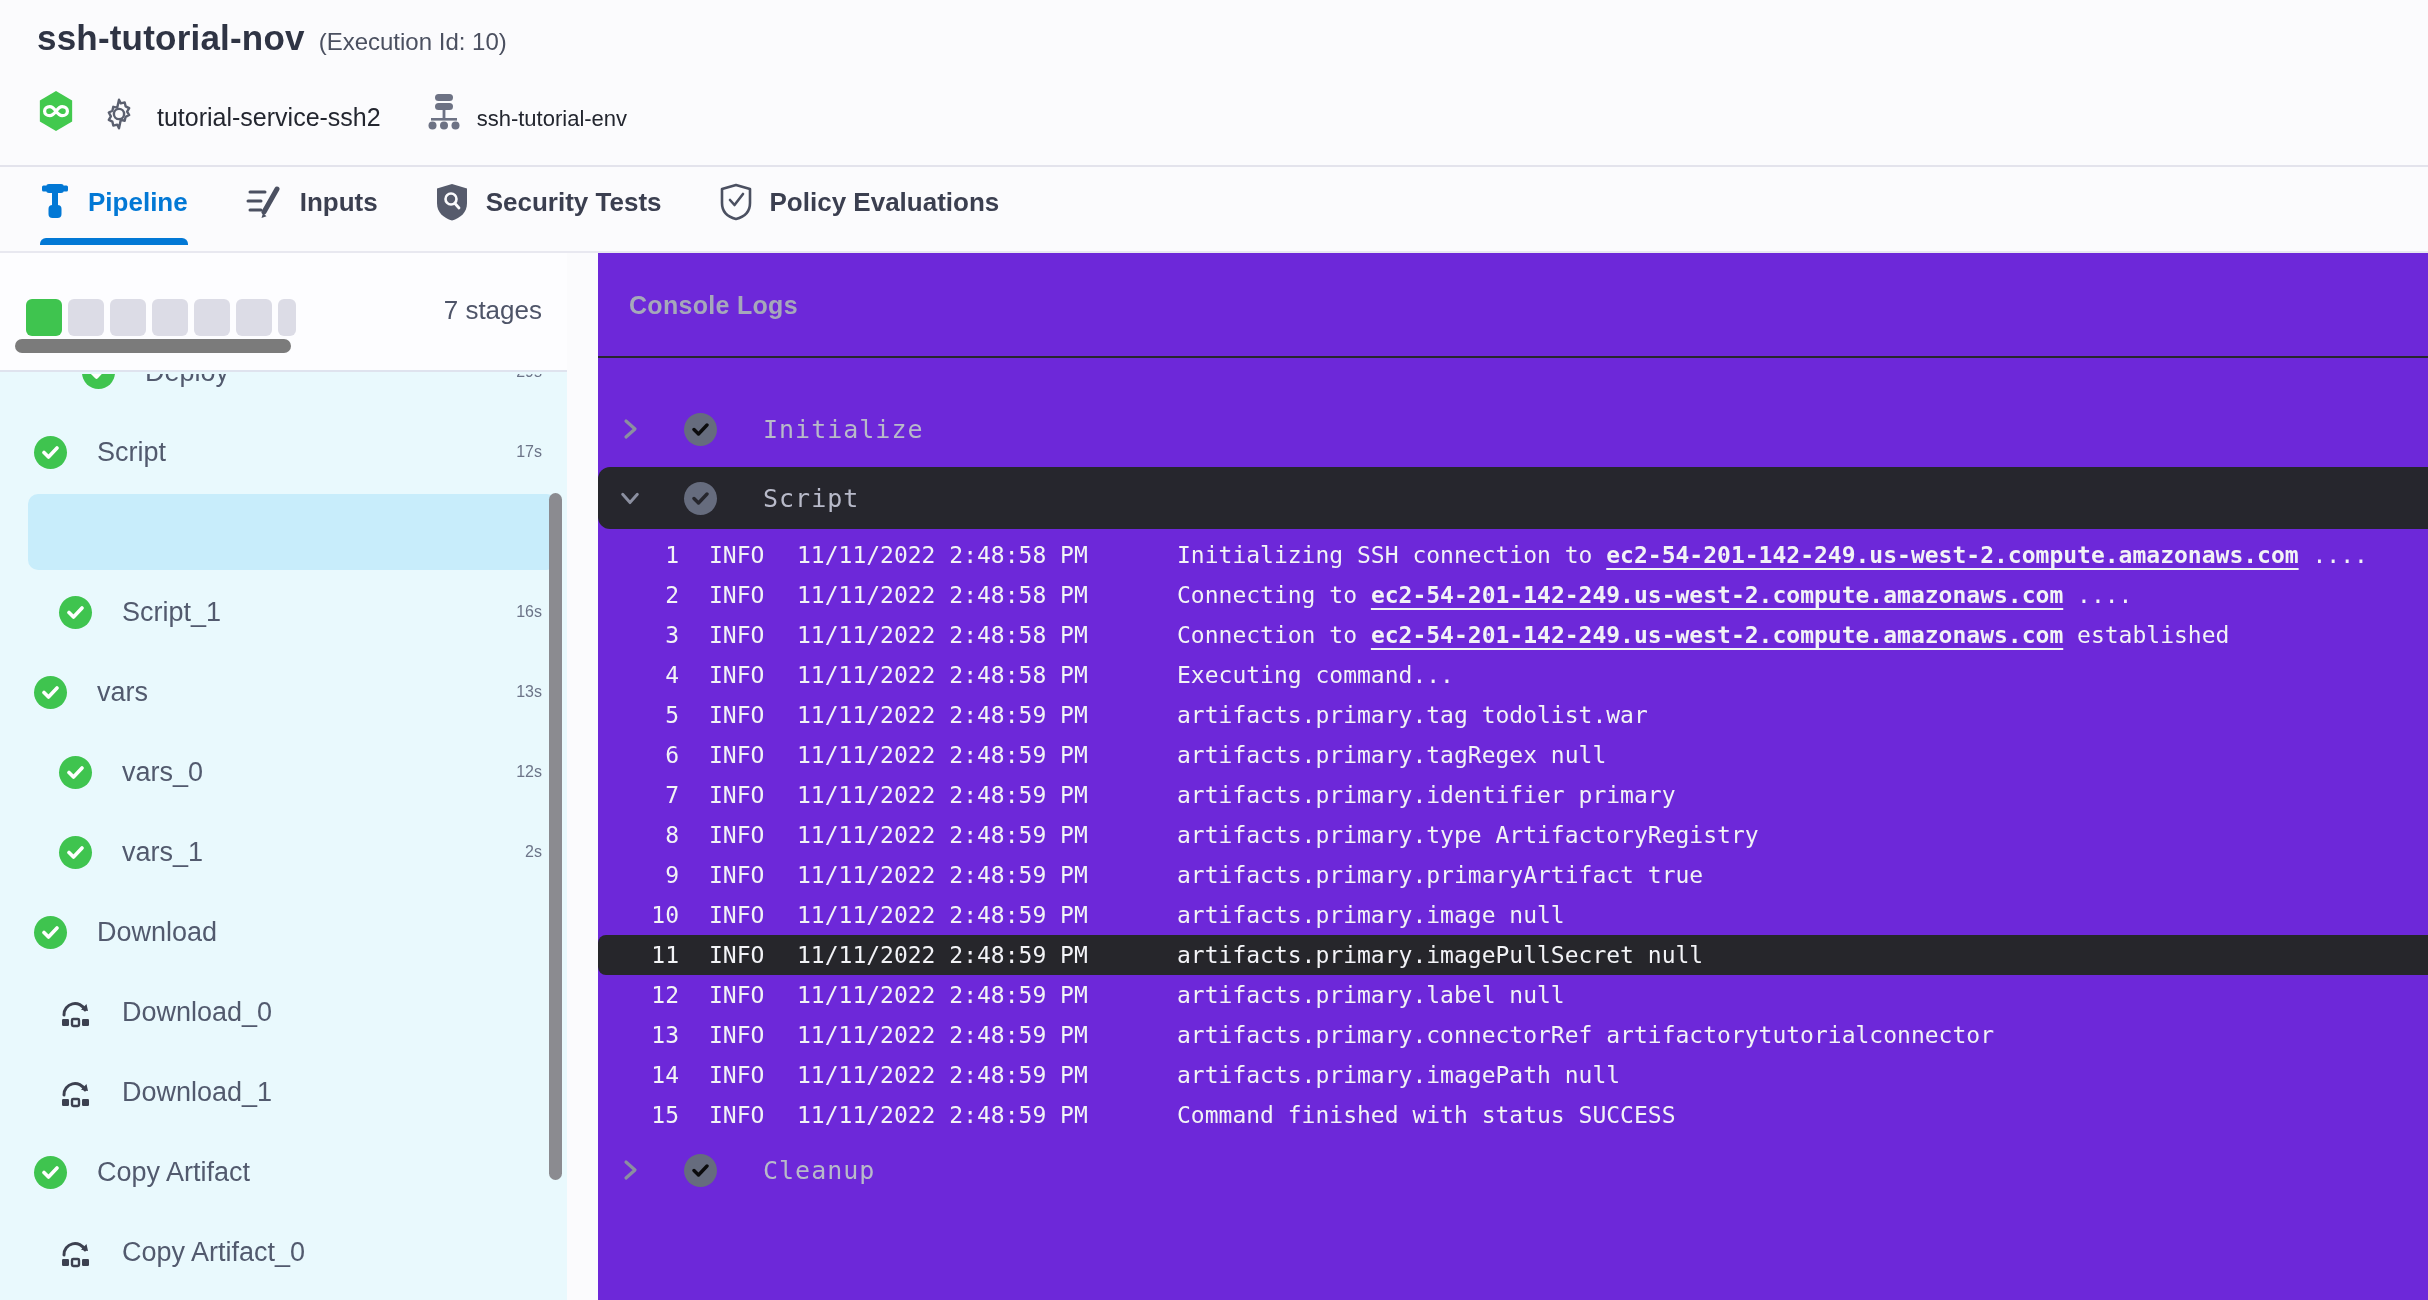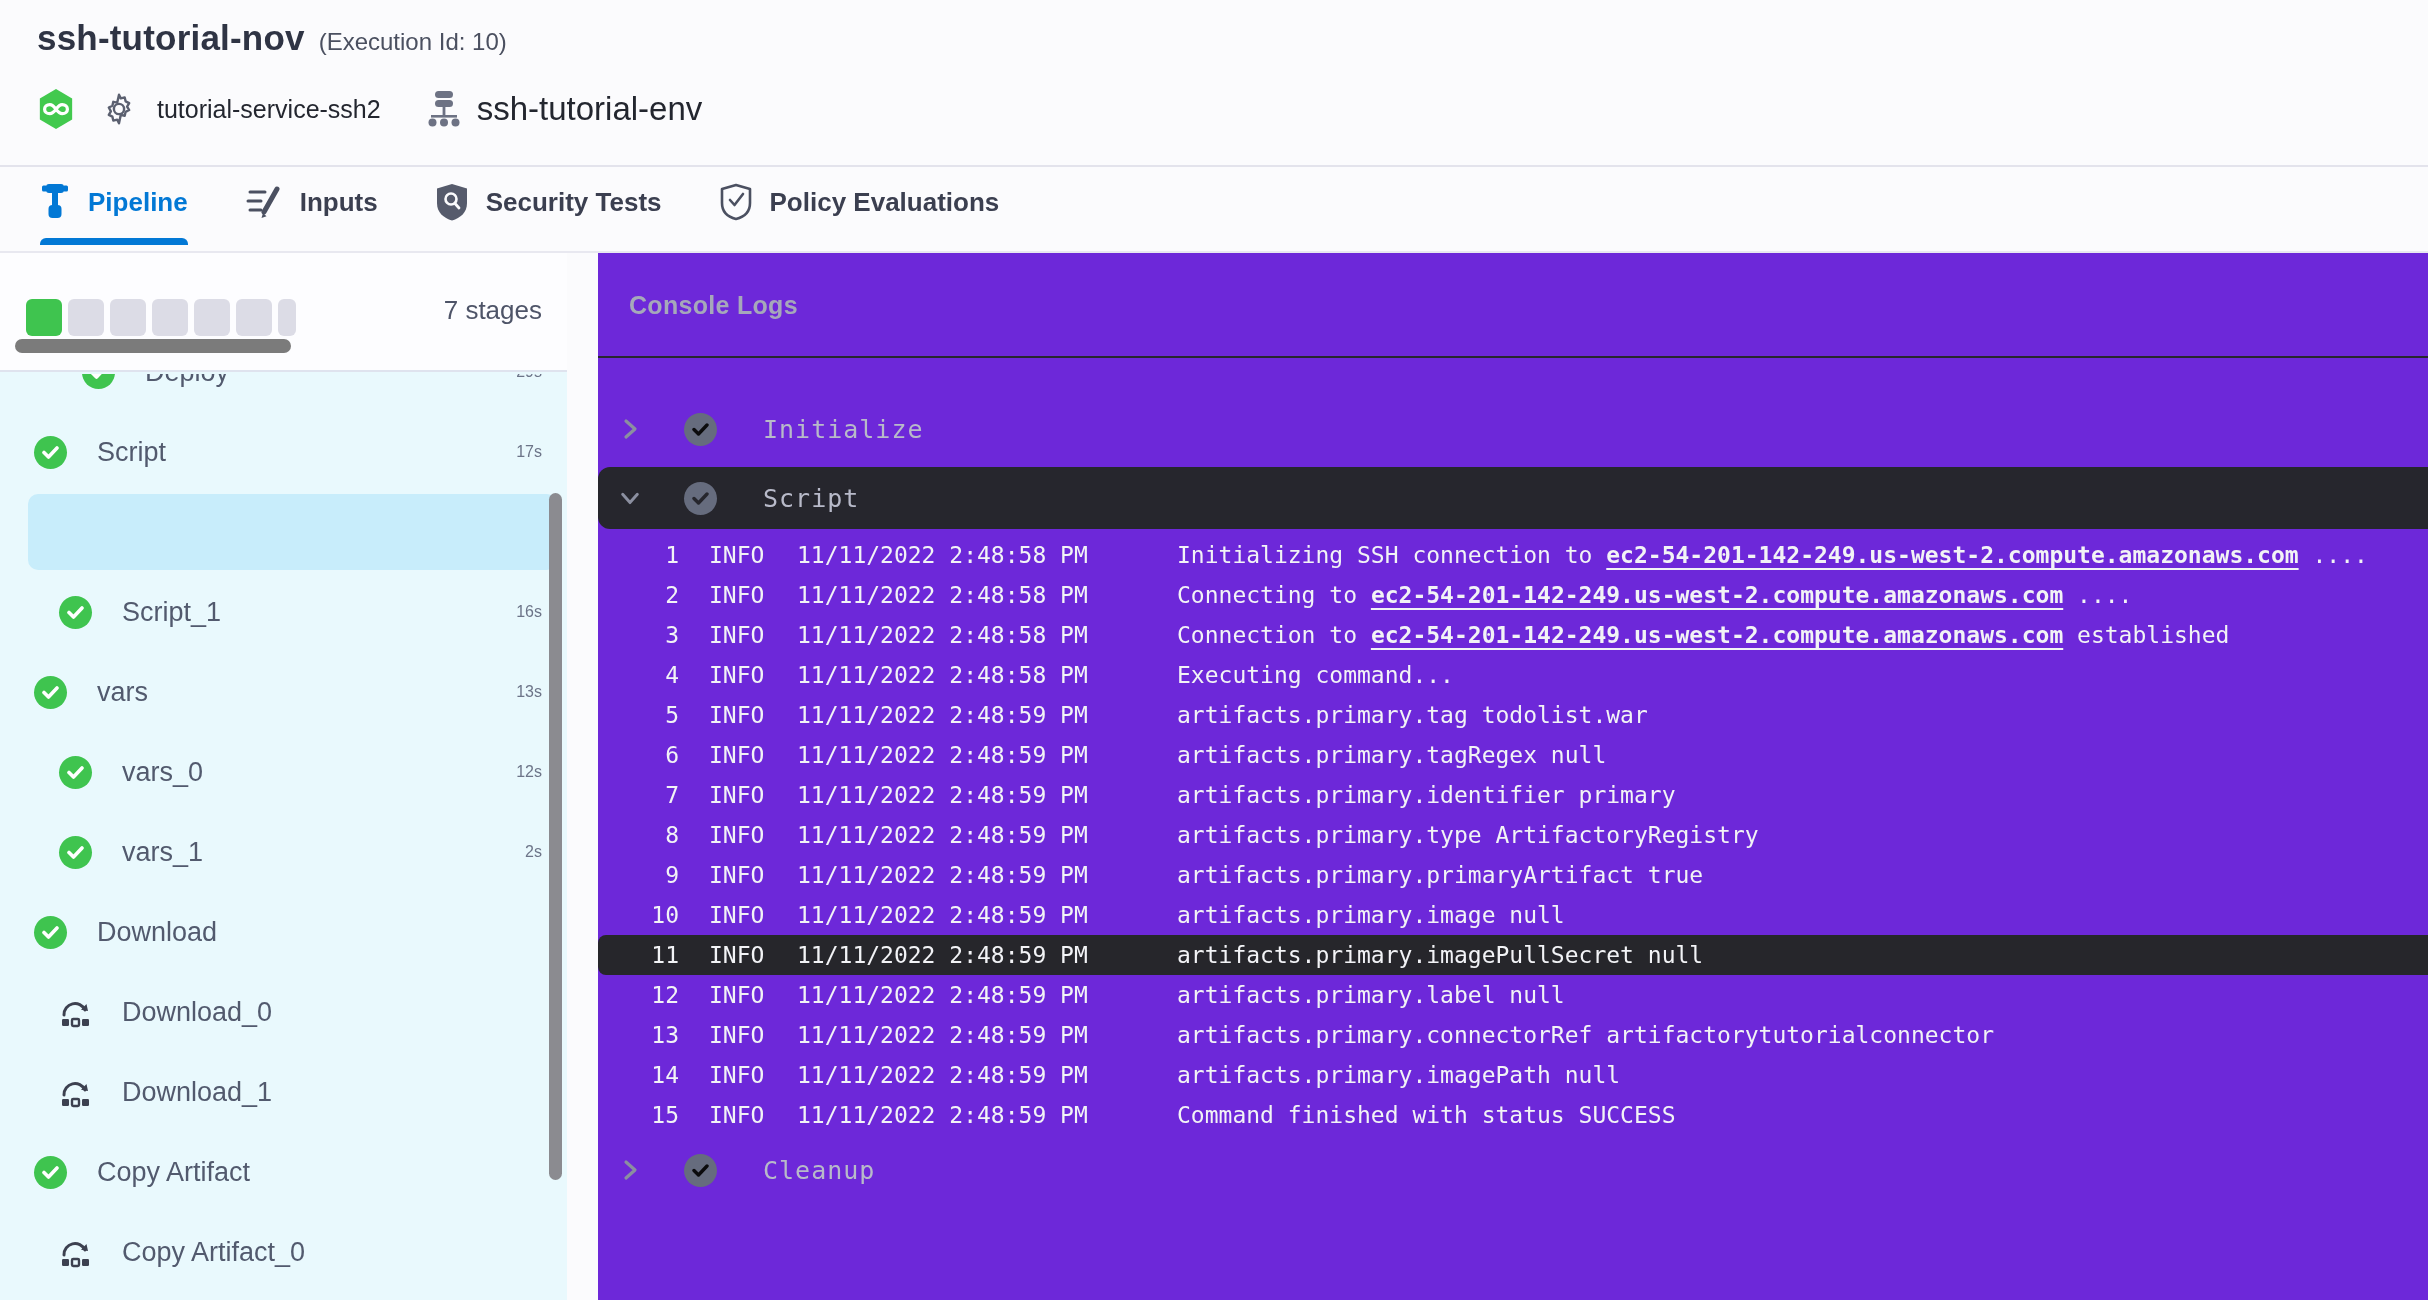--- a/index.html
+++ b/index.html
@@ -4,26 +4,26 @@
 <style>
   * { margin:0; padding:0; box-sizing:border-box; }
   html,body { width:2428px; height:1300px; overflow:hidden; }
   body { font-family:"Liberation Sans", sans-serif; background:#fbfbfd; position:relative; }
 
   
   .exec-header { position:absolute; left:0; top:0; width:2428px; height:165px; background:#fbfbfd; }
   .title-row { position:absolute; left:37px; top:18px; display:flex; align-items:baseline; gap:14px; }
   .pipeline-title { font-size:35px; font-weight:700; color:#2f3444; letter-spacing:0.2px; }
   .exec-id { font-size:24px; font-weight:400; color:#4b5060; }
-  .service-row { position:absolute; left:37px; top:86px; height:46px; display:flex; align-items:center; }
+  .service-row { position:absolute; left:37px; top:86px; height:46px; display:flex; align-items:flex-end; }
   .svc-badge { width:38px; height:42px; position:relative; display:flex; align-items:center; justify-content:center; }
   .svc-gear { margin-left:26px; display:flex; align-items:center; }
   .svc-name { margin-left:20px; font-size:25px; color:#23262f; }
   .env-icon { margin-left:46px; display:flex; align-items:center; }
-  .env-name { margin-left:16px; font-size:33px; color:#23262f; }
+  .env-name { margin-left:16px; font-size:22px; color:#23262f; }
 
   
   .tabbar { position:absolute; left:0; top:165px; width:2428px; height:88px; background:#fbfbfd; border-top:2px solid #e3e3ec; border-bottom:2px solid #e8e8f0; }
   .tabs { position:absolute; left:40px; top:0; height:70px; display:flex; align-items:center; }
   .tab { display:flex; align-items:center; gap:18px; height:86px; position:relative; cursor:pointer; }
   .tab + .tab { margin-left:58px; }
   .tab .tab-label { font-size:26px; font-weight:600; color:#3b3f50; white-space:nowrap; }
   .tab.active .tab-label { color:#0278d5; }
   .tab.active .underline { position:absolute; left:0; bottom:0; height:7px; width:100%; background:#0278d5; border-radius:6px 6px 0 0; }
   .tab-icon { display:flex; align-items:center; }

